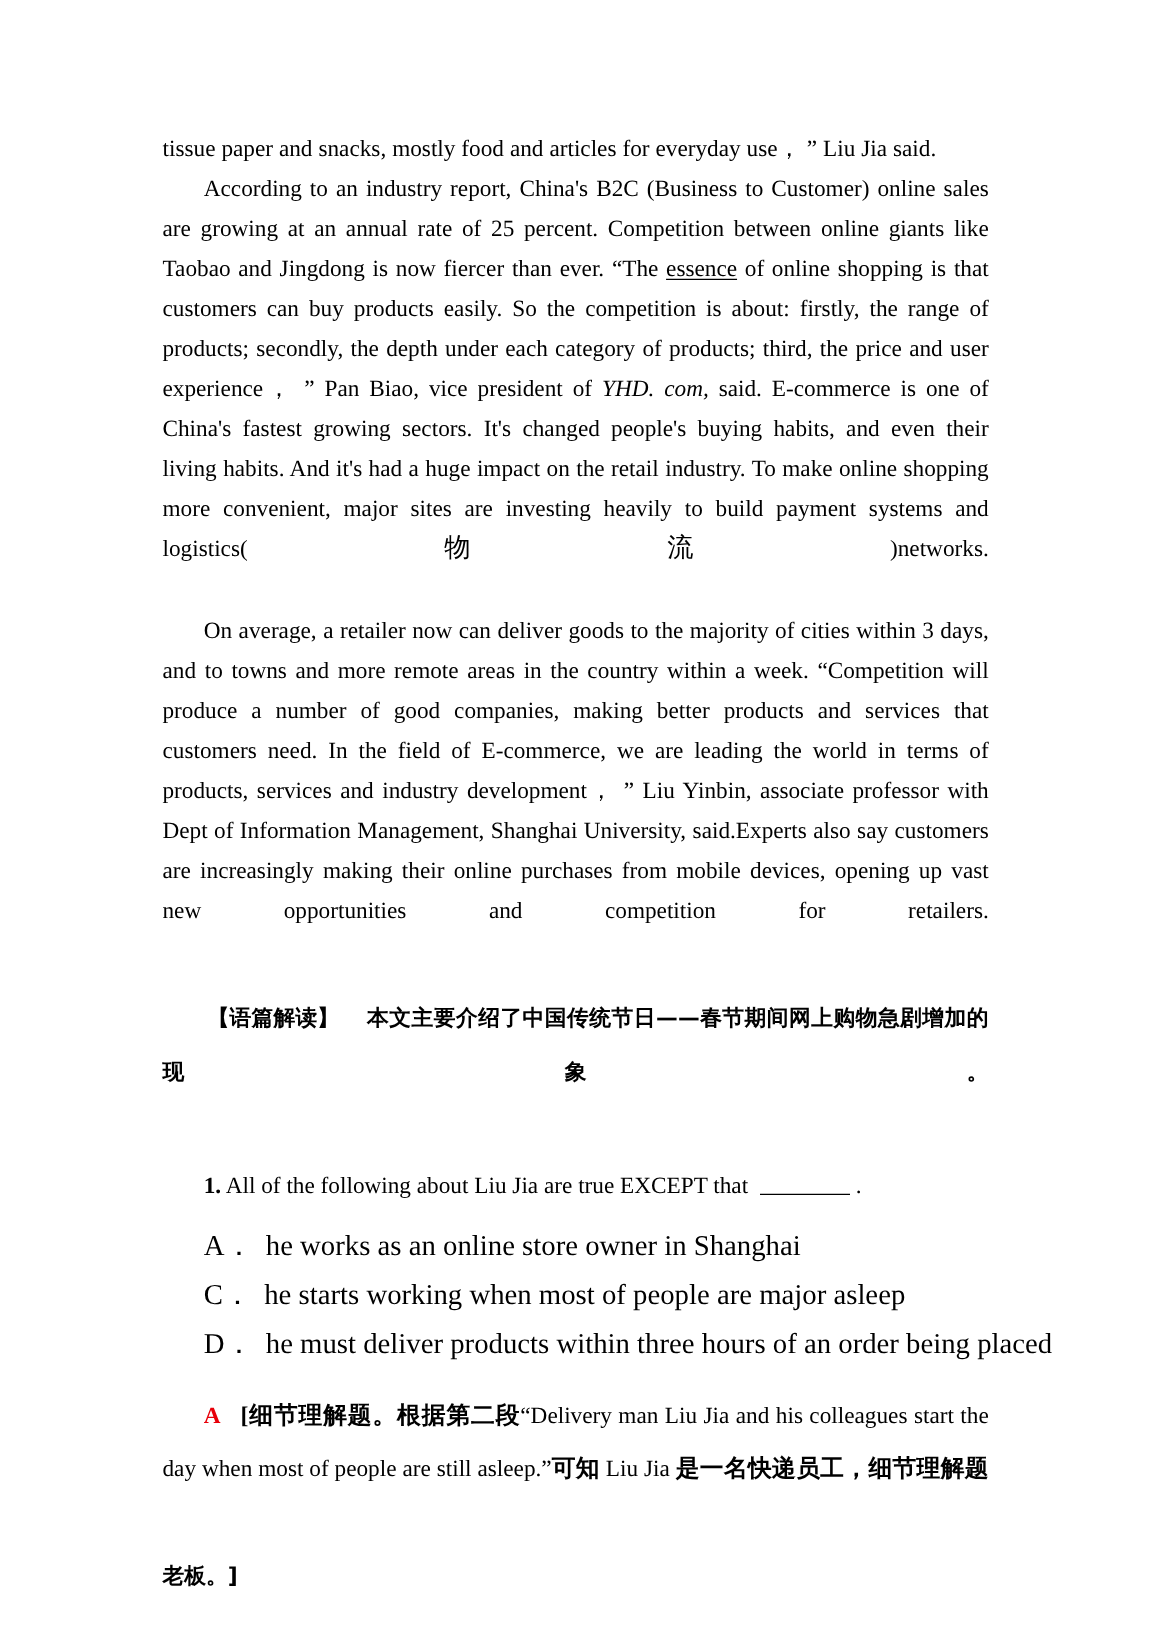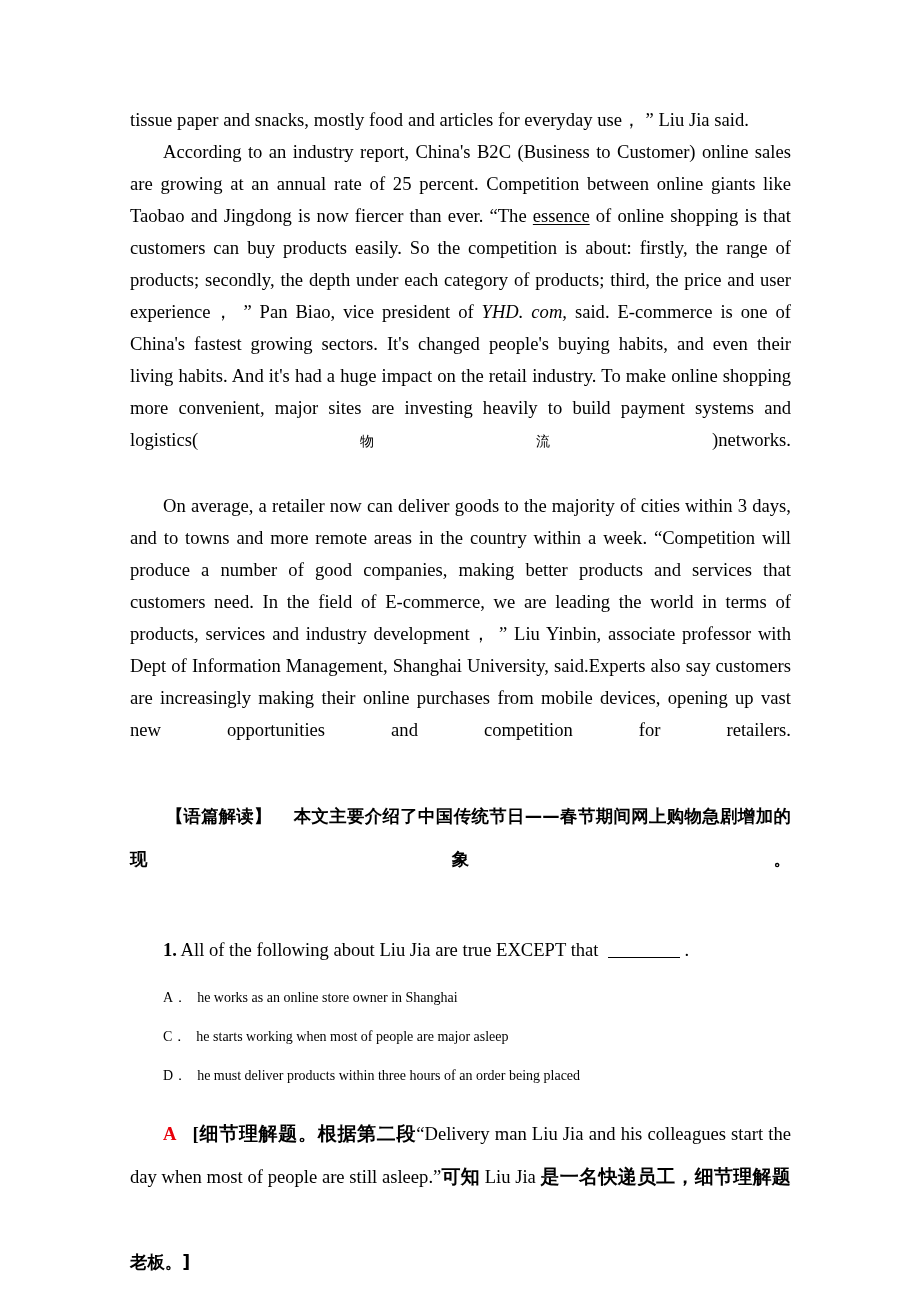--- a/index.html
+++ b/index.html
@@ -66,21 +66,21 @@
     text-decoration: underline;
     text-underline-offset: 2px;
   }
 
   .i-italic {
     font-style: italic;
   }
 
   .cn {
     font-family: Liberation Mono, monospace;
-    font-size: 14px;
+    font-size: 21px;
   }
 
   
   .analysis {
     margin-top: 17px;
     font-family: "DejaVu Sans", "Liberation Sans", sans-serif;
     font-weight: bold;
     font-size: 17.4px;
     line-height: 43px;
     text-align: justify;
@@ -123,21 +123,21 @@
     vertical-align: -2px;
     margin: 0 5px 0 9px;
   }
 
   
   .options {
     margin-top: 12px;
   }
 
   .option {
-    font-size: 14px;
+    font-size: 23px;
     line-height: 39px;
     text-indent: 33px;
     white-space: nowrap;
   }
 
   .option .olabel {
     letter-spacing: 0px;
   }
 
   .option .osep {

